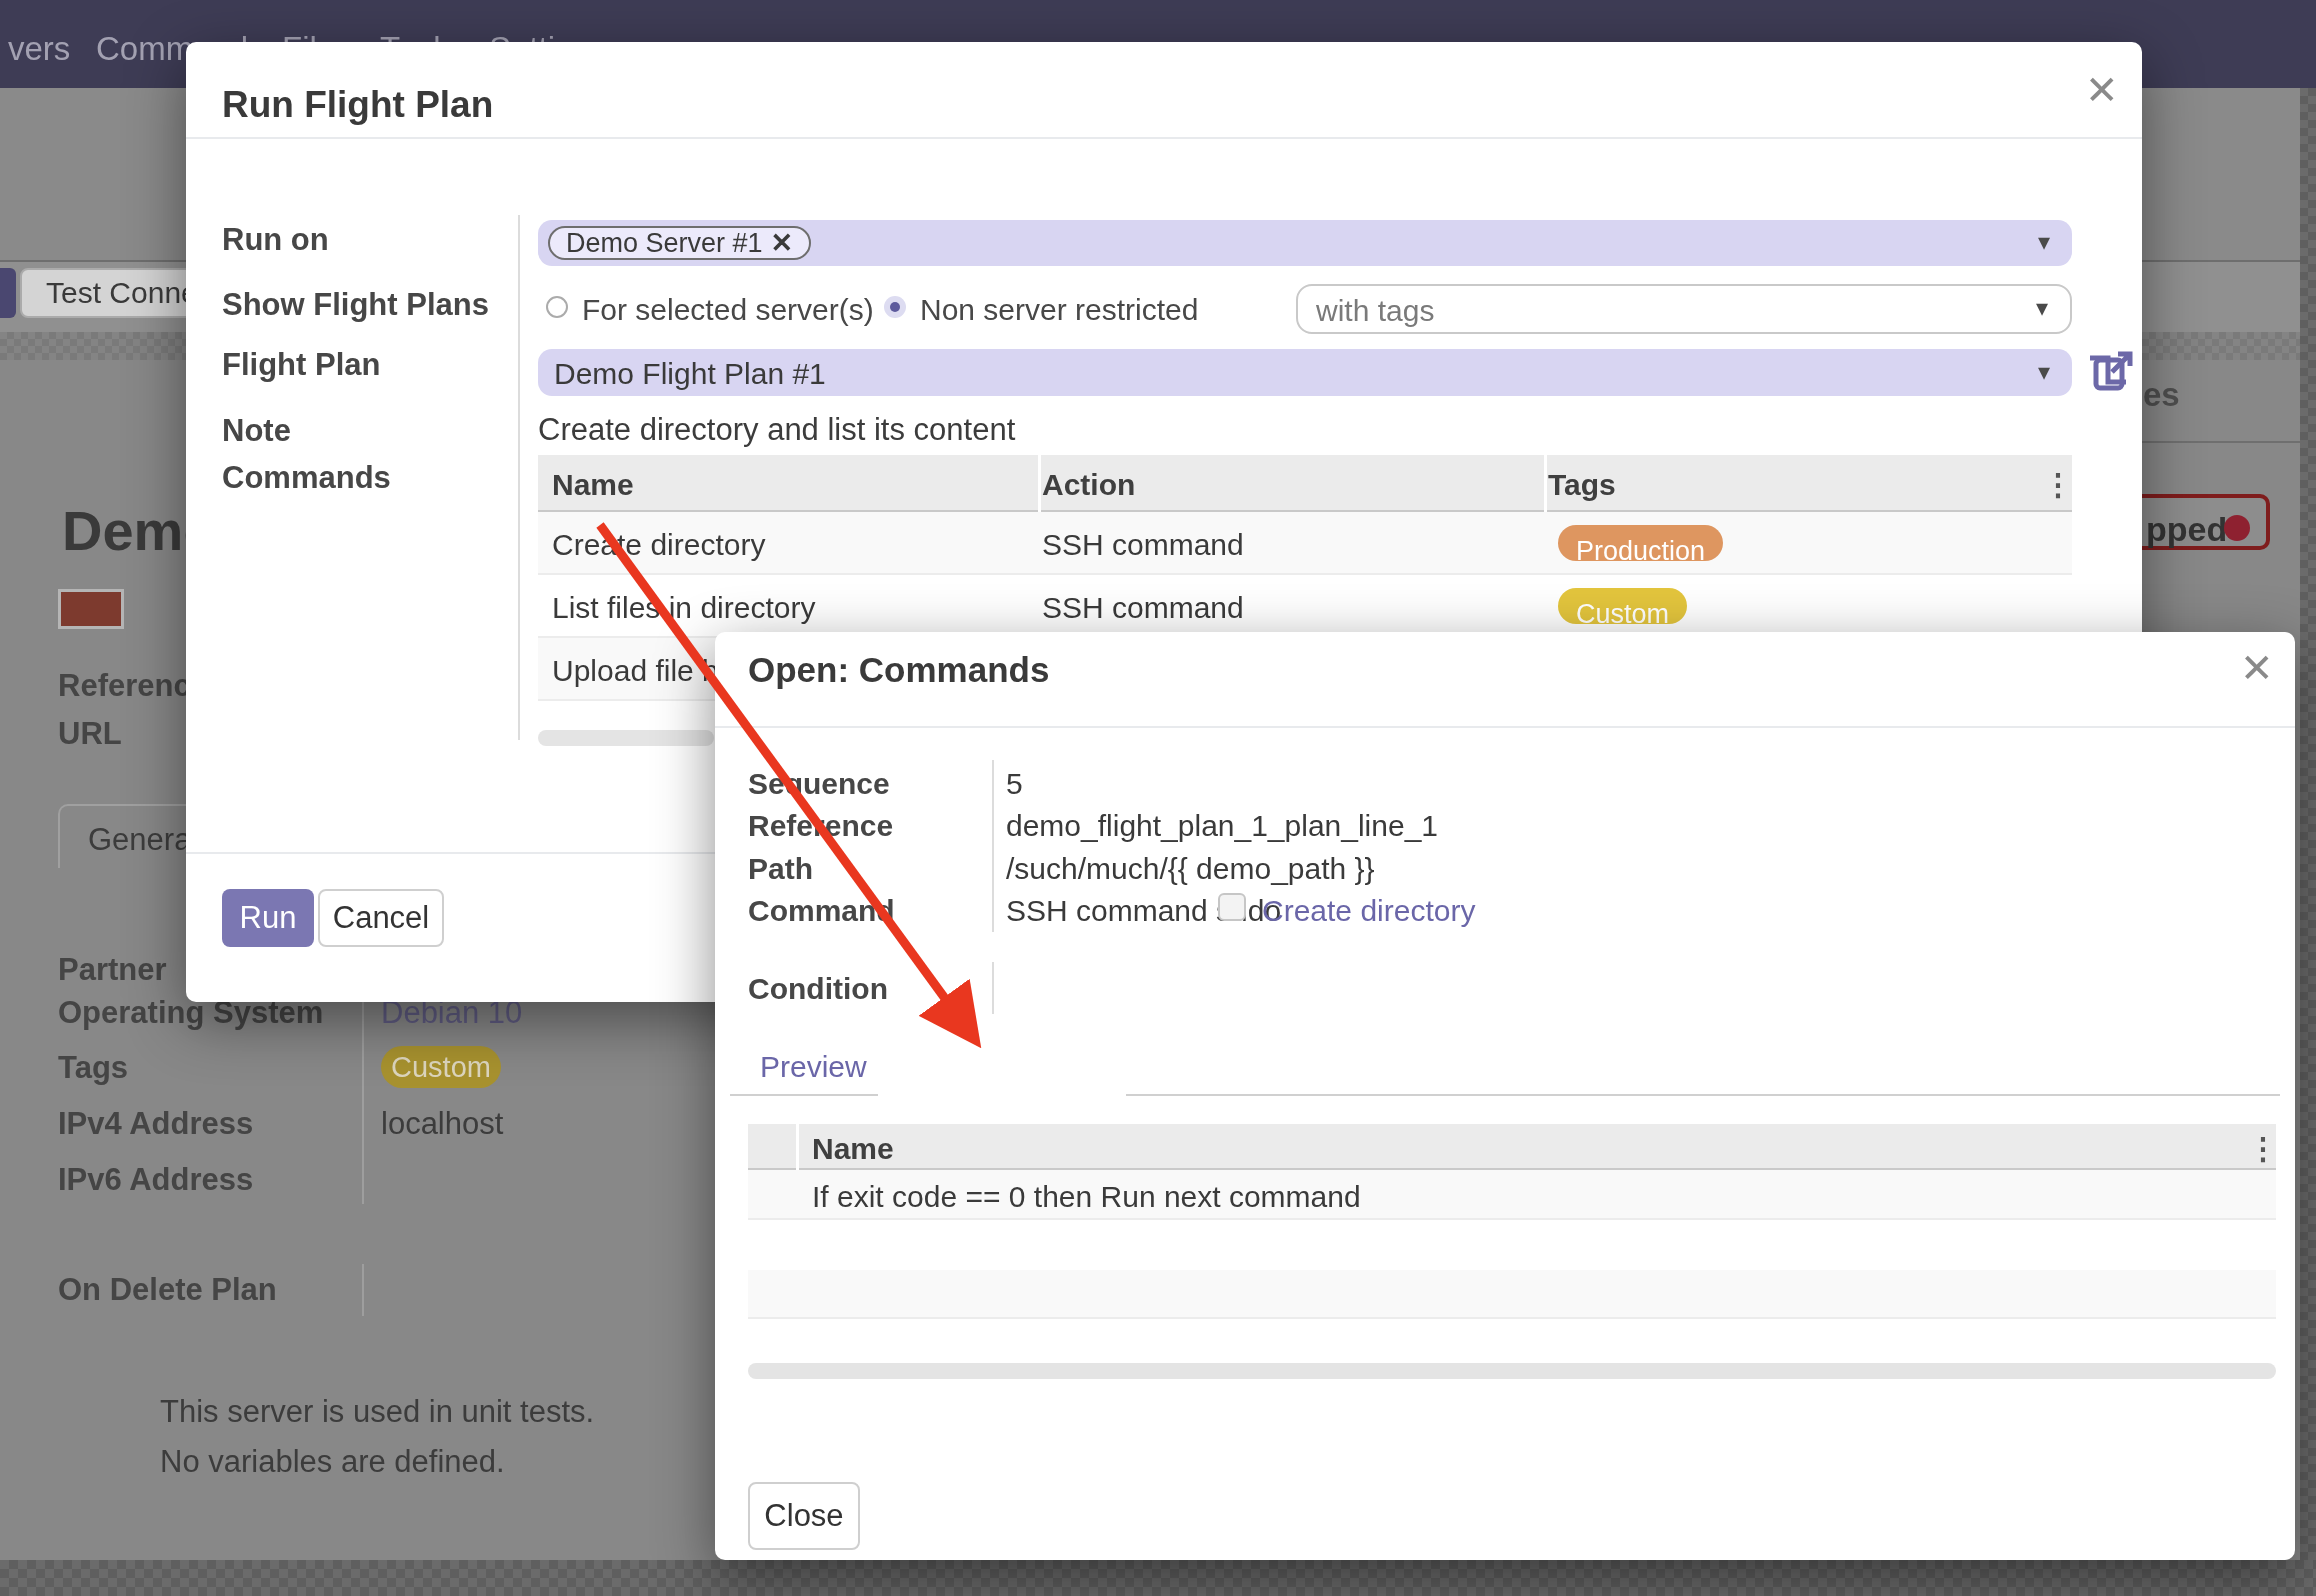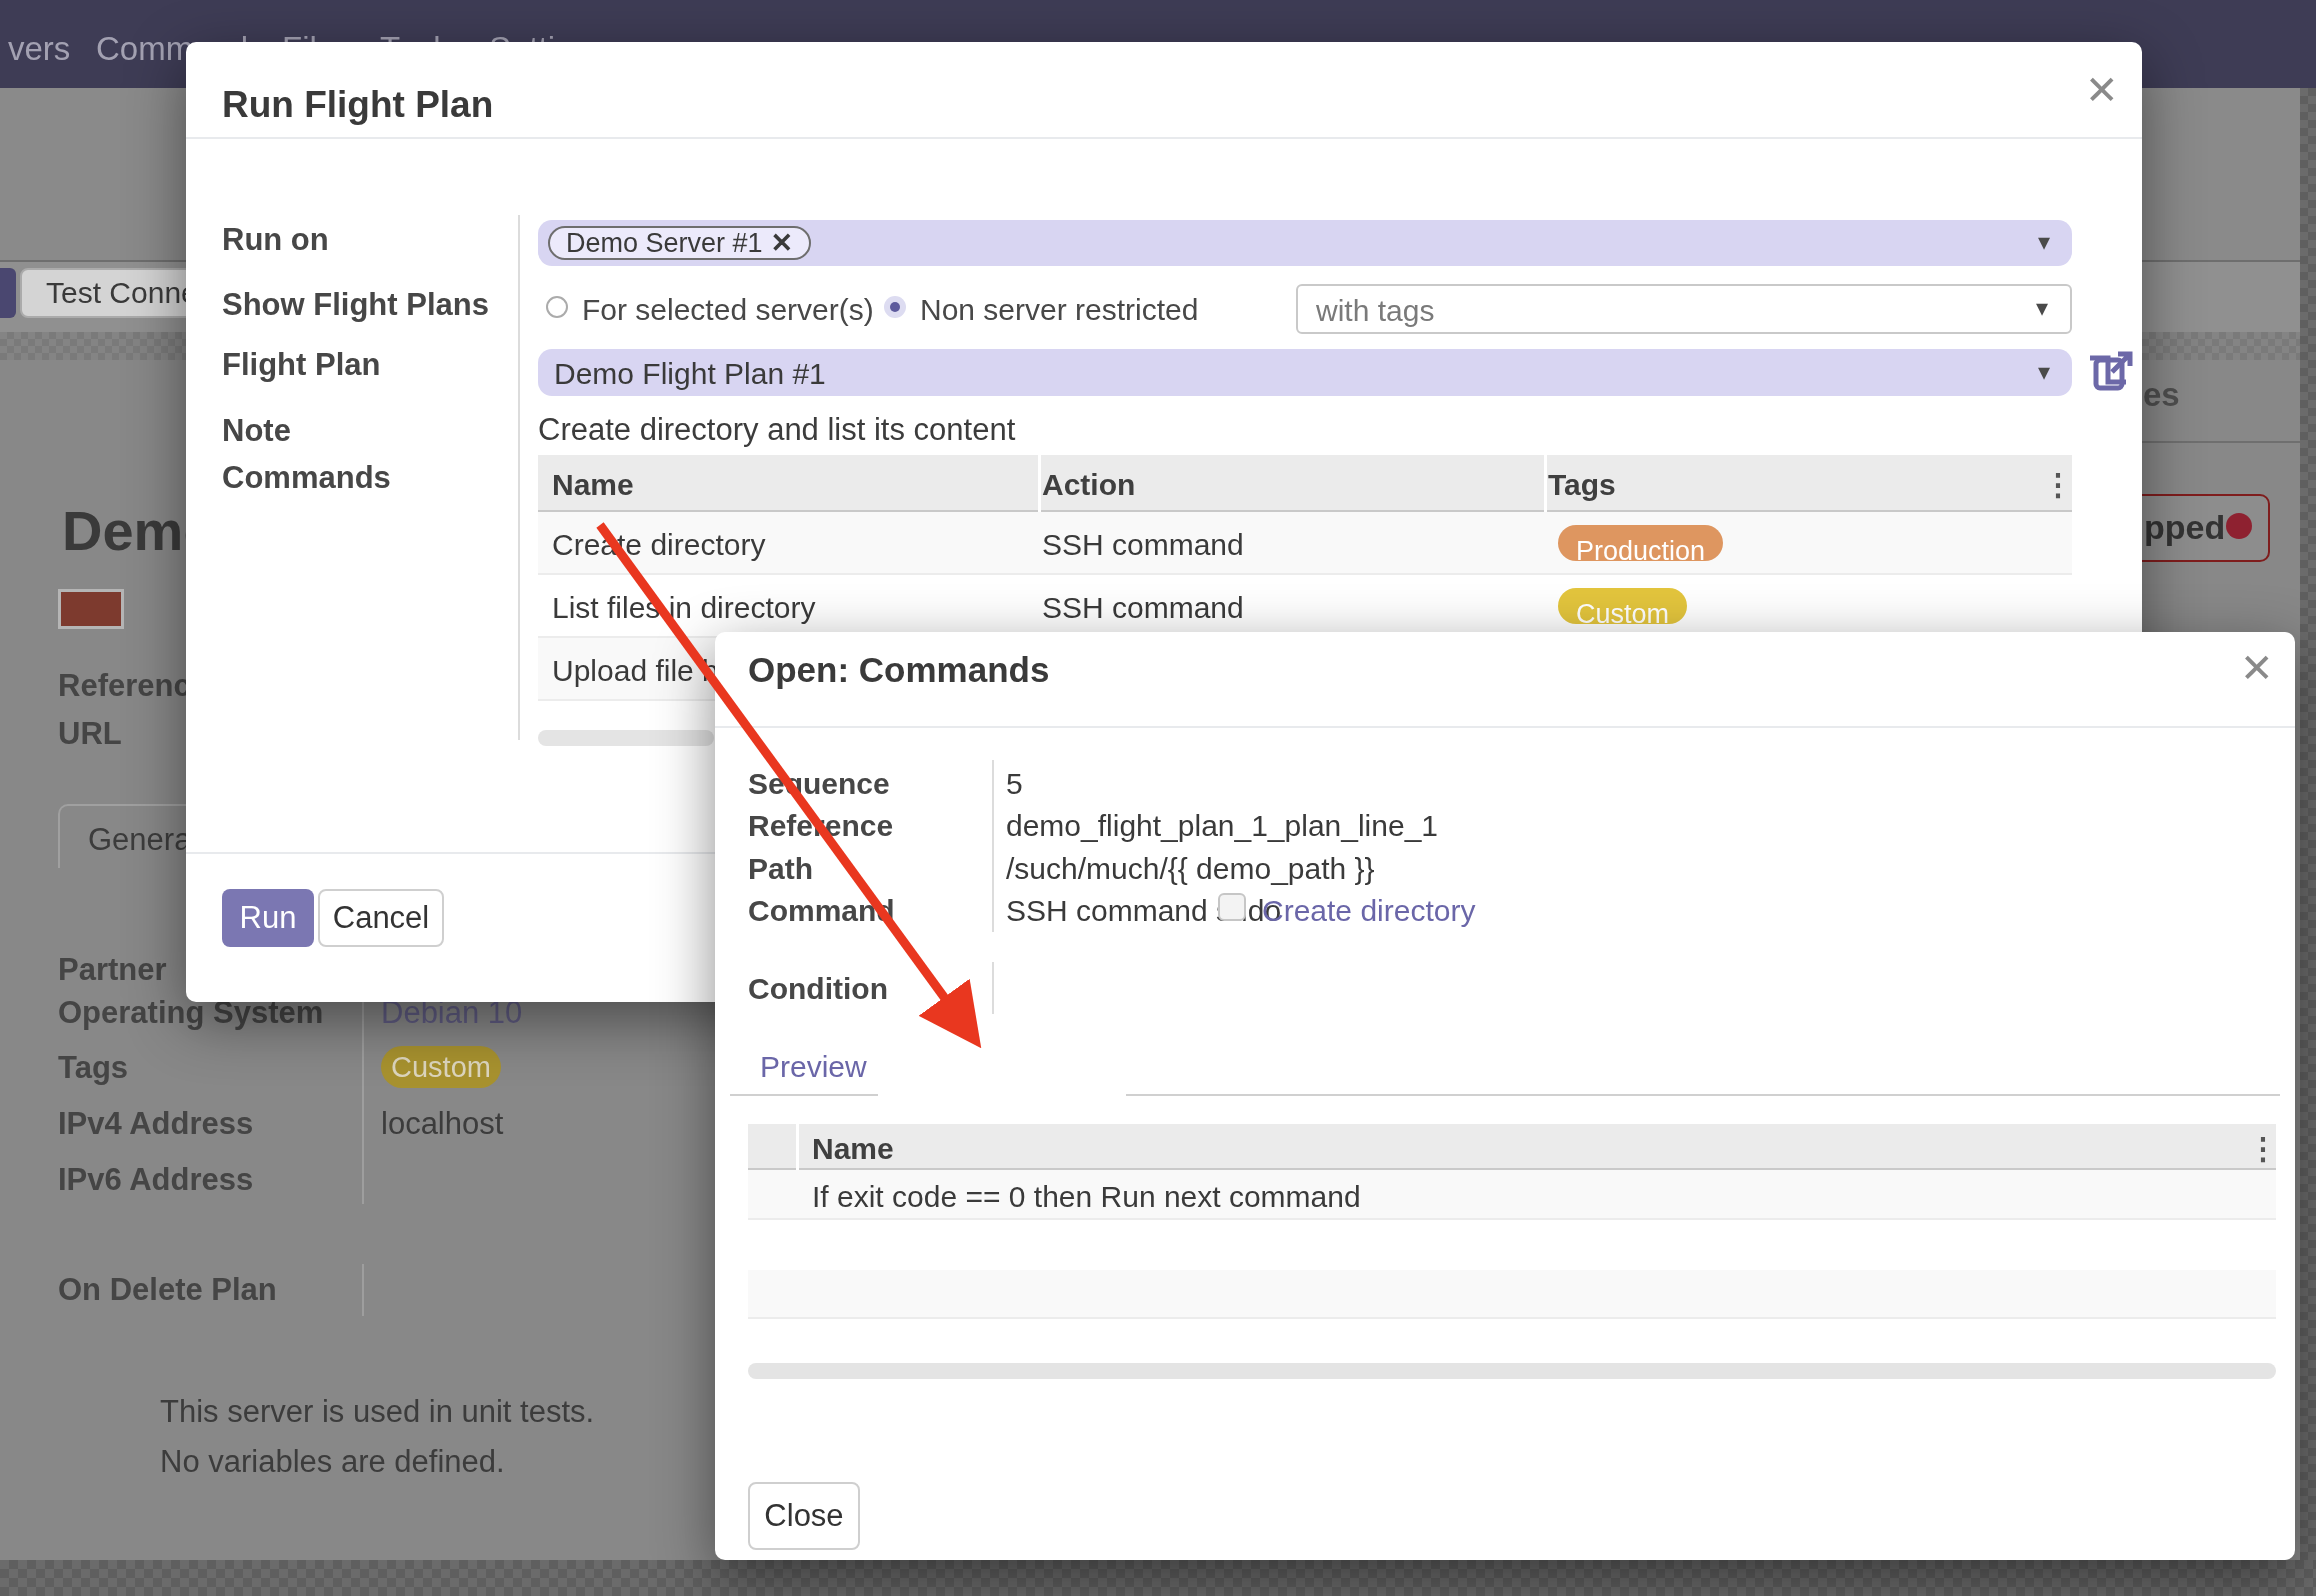--- a/index.html
+++ b/index.html
@@ -27,21 +27,21 @@
   .general-tab{left:58px;top:804px;width:140px;height:64px;border:2px solid #A0A0A0;border-bottom:none;border-radius:10px 10px 0 0;z-index:2;
     font-size:31px;color:#3C3C3C;padding:16px 0 0 28px;}
   .bg-vsep{position:absolute;width:2px;background:#9E9E9E;z-index:2;}
   .tag-badge-bg{left:381px;top:1046px;width:120px;height:42px;background:#A8922F;border-radius:21px;color:#DDD6BE;
     font-size:29px;text-align:center;line-height:42px;z-index:2;}
   .debian{color:#615D84;}
   .note-line{position:absolute;font-size:31px;color:#3C3C3C;z-index:2;white-space:nowrap;}
 
   .right-head{left:2143px;top:376px;font-size:33px;color:#4F4F4F;font-weight:bold;z-index:2;}
   .right-rule{left:2142px;top:441px;width:158px;height:2px;background:#6F6F6F;z-index:2;}
-  .stopped-box{left:2098px;top:494px;width:172px;height:68px;border:2px solid #7f1d1d;border-radius:10px;background:#8D8D8D;z-index:2;}
+  .stopped-box{left:2098px;top:494px;width:172px;height:56px;border:4px solid #7f1d1d;border-radius:10px;background:#8D8D8D;z-index:2;}
   .stopped-text{position:absolute;left:44px;top:12px;font-size:34px;font-weight:bold;color:#333;}
   .status-dot{position:absolute;right:16px;top:17px;width:26px;height:26px;border-radius:50%;background:#8E2130;}
 
   .hatch-right{left:2300px;top:88px;width:16px;height:1508px;z-index:5;
     background:conic-gradient(#5F5F5F 25%,#6B6B6B 0 50%,#5F5F5F 0 75%,#6B6B6B 0);background-size:16px 16px;}
   .hatch-bottom{left:0;top:1560px;width:2316px;height:36px;z-index:5;
     background:conic-gradient(#5F5F5F 25%,#6B6B6B 0 50%,#5F5F5F 0 75%,#6B6B6B 0);background-size:18px 18px;}
 
   
   .modal{background:#FFF;border-radius:10px;box-shadow:0 18px 60px rgba(0,0,0,.45);}
@@ -59,21 +59,21 @@
   .caret{position:absolute;right:22px;font-size:24px;color:#4A4A4A;}
   .chip{position:absolute;left:10px;top:6px;height:34px;border:2px solid #6E6E6E;border-radius:18px;background:#ECEAFB;
     font-size:27px;color:#3A3A3A;line-height:31px;padding:0 16px;white-space:nowrap;}
   .chip .x{font-weight:bold;margin-left:8px;cursor:pointer;}
 
   .radio{position:absolute;width:22px;height:22px;border-radius:50%;}
   .radio.off{border:2px solid #ABABAB;background:#FFF;}
   .radio.on{background:#DDDCF1;}
   .radio.on::after{content:"";position:absolute;left:6px;top:6px;width:10px;height:10px;border-radius:50%;background:#5D5A9C;}
   .radio-label{position:absolute;font-size:30px;color:#484848;white-space:nowrap;}
-  .wt-box{position:absolute;left:1296px;top:284px;width:776px;height:50px;background:#FFF;border:2px solid #C9C9C9;border-radius:6px;}
+  .wt-box{position:absolute;left:1296px;top:284px;width:776px;height:50px;background:#FFF;border:2px solid #C9C9C9;border-radius:16px;}
   .wt-text{position:absolute;left:18px;top:8px;font-size:30px;color:#7A7A7A;}
 
   .ext-icon{position:absolute;left:2090px;top:350px;width:44px;height:44px;}
 
   .note-val{position:absolute;left:538px;top:412px;font-size:31px;color:#3C3C3C;white-space:nowrap;}
 
   .tbl{position:absolute;}
   .tbl-head{position:absolute;background:#EBEBEB;border-bottom:2px solid #C9C9C9;}
   .th{position:absolute;font-size:30px;font-weight:bold;color:#3F3F3F;white-space:nowrap;}
   .kebab{position:absolute;font-size:30px;color:#555;font-weight:bold;}

